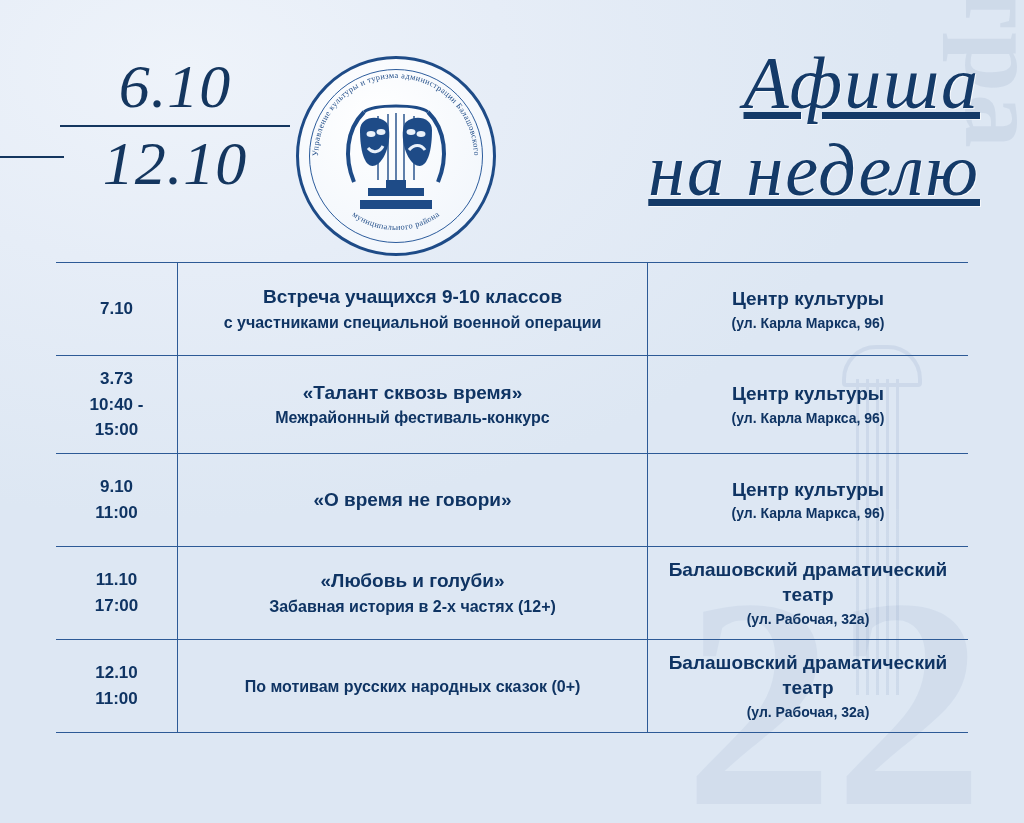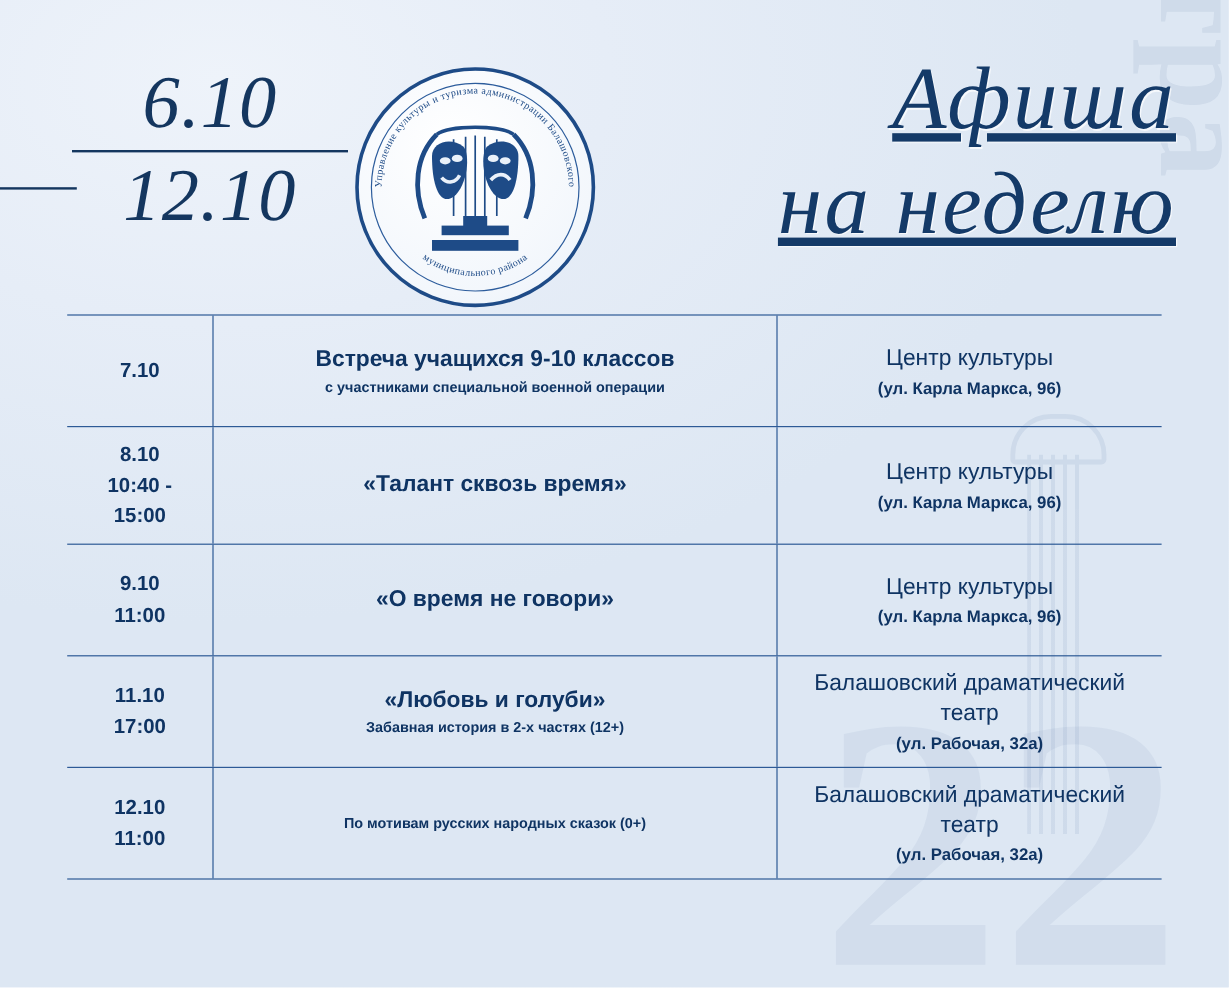--- a/index.html
+++ b/index.html
@@ -210,32 +210,32 @@
     border-right: 1.5px solid #2d5a96;
     padding-left: 14px;
     padding-right: 14px;
   }
   .c-event .ename {
     font-size: 19px;
     font-weight: bold;
     line-height: 1.35;
   }
   .c-event .edesc {
-    font-size: 12px;
+    font-size: 16px;
     font-weight: bold;
     line-height: 1.35;
     margin-top: 2px;
   }
   .c-place {
     width: 320px;
     flex: 0 0 320px;
   }
   .c-place .pname {
     font-size: 19px;
-    font-weight: normal;
+    font-weight: bold;
     line-height: 1.3;
   }
   .c-place .paddr {
     font-size: 14px;
     font-weight: bold;
     margin-top: 3px;
   }
   .row:last-child { border-bottom: 1.5px solid #2d5a96; }
   .dline { display: block; }
 </style>
@@ -318,26 +318,27 @@
           <div class="ename">Встреча учащихся 9-10 классов</div>
           <div class="edesc">с участниками специальной военной операции</div>
         </div>
         <div class="cell c-place">
           <div class="pname">Центр культуры</div>
           <div class="paddr">(ул. Карла Маркса, 96)</div>
         </div>
       </div>
       <div class="row">
         <div class="cell c-date">
-          <span class="dline">8.10</span>
+          <span class="dline">3.73</span>
           <span class="dline">10:40 -</span>
           <span class="dline">15:00</span>
         </div>
         <div class="cell c-event">
           <div class="ename">«Талант сквозь время»</div>
+          <div class="edesc">Межрайонный фестиваль-конкурс</div>
         </div>
         <div class="cell c-place">
           <div class="pname">Центр культуры</div>
           <div class="paddr">(ул. Карла Маркса, 96)</div>
         </div>
       </div>
       <div class="row">
         <div class="cell c-date">
           <span class="dline">9.10</span>
           <span class="dline">11:00</span>

